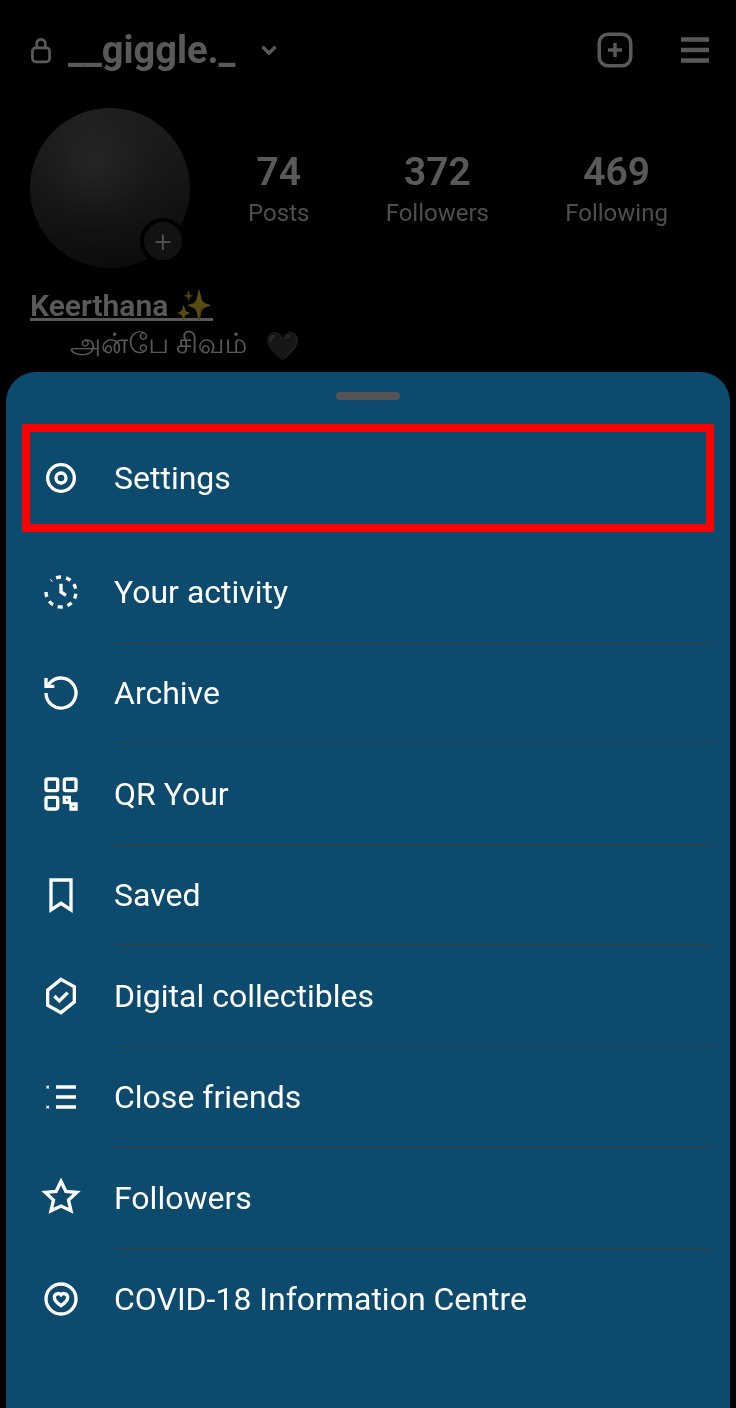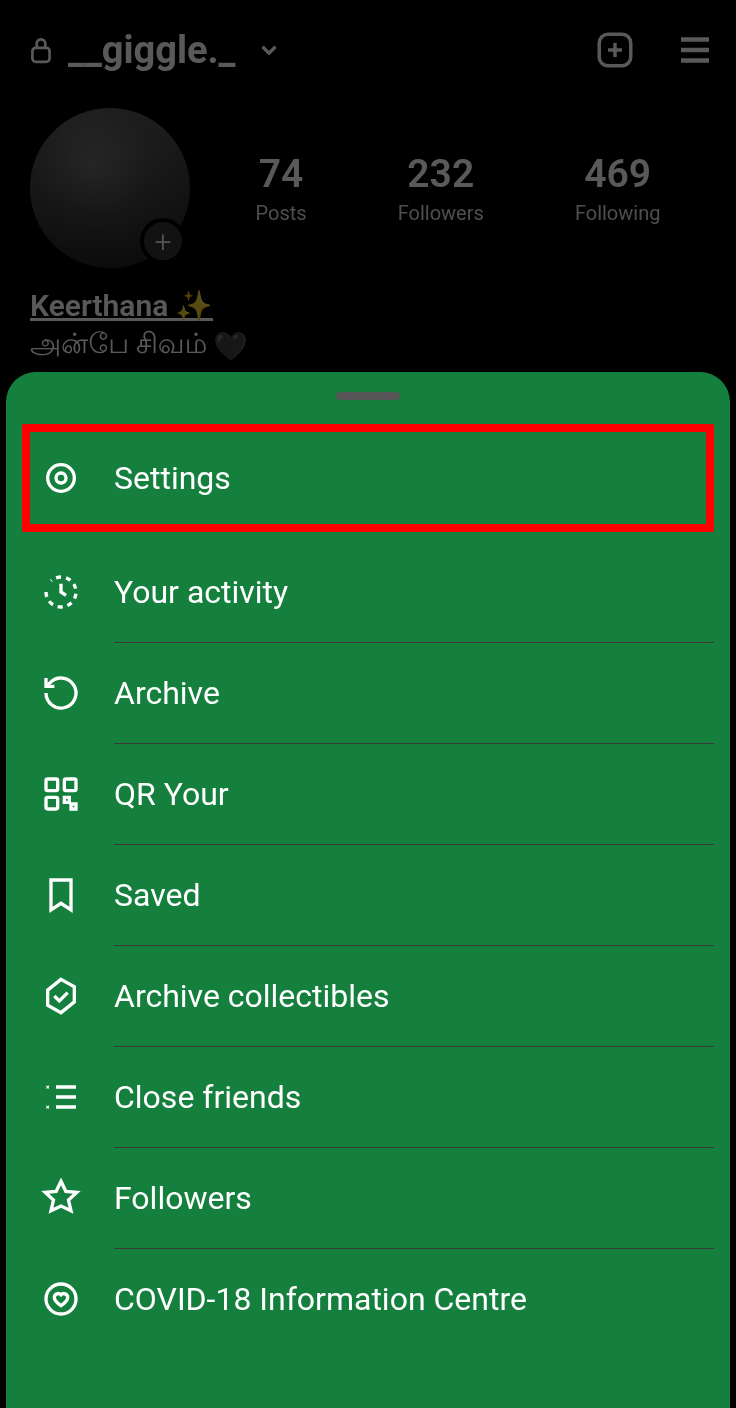--- a/index.html
+++ b/index.html
@@ -50,33 +50,33 @@
       position: absolute; bottom: 4px; right: 4px;
       width: 46px; height: 46px; border-radius: 50%;
       background: #363636; color:#eee;
       display:flex; align-items:center; justify-content:center;
       font-size: 30px; font-weight: 300;
       border: 4px solid #000;
     }
     .stats { flex:1; display:flex; justify-content:space-around; }
     .stat { text-align:center; color:#fff; }
     .stat-num { font-size: 39px; font-weight:600; }
-    .stat-lbl { font-size: 20px; color:#ddd; margin-top:4px; }
+    .stat-lbl { font-size: 24px; color:#ddd; margin-top:4px; }
     .bio {
       padding: 20px 30px 0 30px;
       color:#fff;
       opacity:0.35;
     }
     .display-name { font-size: 30px; font-weight:600; display:flex; align-items:center; gap:8px;text-decoration:underline;}
-    .bio-line { font-size: 28px; display:flex; align-items:flex-end; gap:6px; margin-top:4px;}
+    .bio-line { font-size: 28px; display:flex; align-items:flex-end; gap:18px; margin-top:4px;margin-left:40px;}
     .heart { color:#555; font-size:28px;}
     .sheet {
       position:absolute;
       left:6px; right:6px; top:372px; bottom:0;
-      background:#15803d;
+      background:#0c4a6e;
       border-top-left-radius: 30px;
       border-top-right-radius: 30px;
       padding-top: 20px;
     }
     .grabber {
       width: 64px; height: 8px; background:#555; border-radius:4px;
       margin: 0 auto 24px auto;
     }
     .menu-item {
       display:flex; align-items:center;
@@ -129,21 +129,21 @@
   <div class="avatar-wrap">
     <div class="avatar"></div>
     <div class="add-badge">+</div>
   </div>
   <div class="stats">
     <div class="stat">
       <div class="stat-num">74</div>
       <div class="stat-lbl">Posts</div>
     </div>
     <div class="stat">
-      <div class="stat-num">232</div>
+      <div class="stat-num">372</div>
       <div class="stat-lbl">Followers</div>
     </div>
     <div class="stat">
       <div class="stat-num">469</div>
       <div class="stat-lbl">Following</div>
     </div>
   </div>
 </div>
 
 <div class="bio">
@@ -215,21 +215,21 @@
     </div>
     <div class="divider"></div>
 
     <div class="menu-item">
       <span class="menu-icon">
         <svg width="40" height="40" viewBox="0 0 24 24" fill="none" stroke="currentColor" stroke-width="2">
           <path d="M12 2l8 4.5v9L12 22l-8-4.5v-9L12 2z"></path>
           <path d="M8 12l3 3 5-5"></path>
         </svg>
       </span>
-      <span class="menu-label">Archive collectibles</span>
+      <span class="menu-label">Digital collectibles</span>
     </div>
     <div class="divider"></div>
 
     <div class="menu-item">
       <span class="menu-icon">
         <svg width="40" height="40" viewBox="0 0 24 24" fill="none" stroke="currentColor" stroke-width="2">
           <path d="M9 6h12M9 12h12M9 18h12"></path>
           <path d="M3 5l1 .6L5 5l-.4 1.1L5 7l-1-.3L3 7l.4-.9L3 5z" fill="currentColor" stroke="none"></path>
           <path d="M3 17l1 .6L5 17l-.4 1.1L5 19l-1-.3L3 19l.4-.9L3 17z" fill="currentColor" stroke="none"></path>
         </svg>

